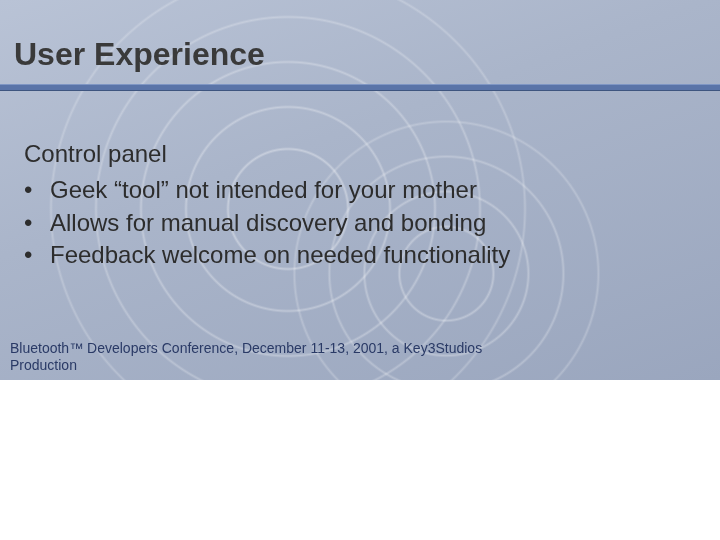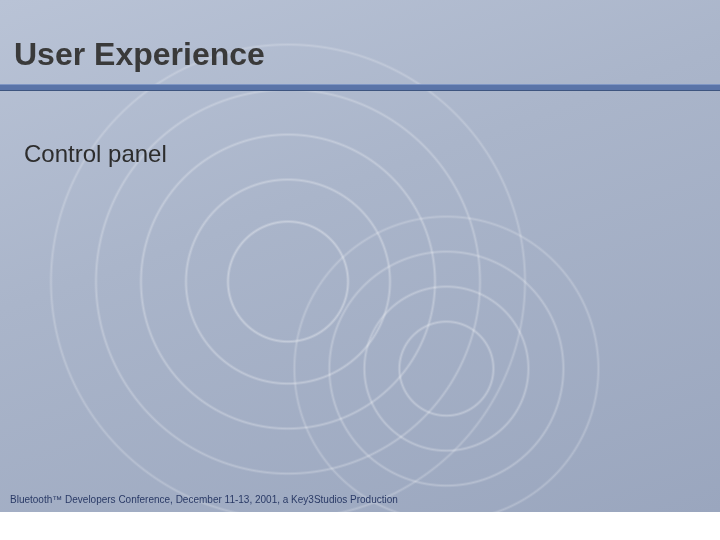--- a/index.html
+++ b/index.html
@@ -6,21 +6,21 @@
     margin: 0;
     padding: 0;
     width: 720px;
     height: 540px;
     overflow: hidden;
     font-family: Arial, Helvetica, sans-serif;
   }
   .slide {
     position: relative;
     width: 720px;
-    height: 512px;
+    height: 380px;
     background:
       radial-gradient(circle at 40% 55%, rgba(255,255,255,0.0) 58px, rgba(255,255,255,0.35) 60px, rgba(255,255,255,0.0) 62px),
       radial-gradient(circle at 40% 55%, rgba(255,255,255,0.0) 100px, rgba(255,255,255,0.30) 102px, rgba(255,255,255,0.0) 104px),
       radial-gradient(circle at 40% 55%, rgba(255,255,255,0.0) 145px, rgba(255,255,255,0.28) 147px, rgba(255,255,255,0.0) 149px),
       radial-gradient(circle at 40% 55%, rgba(255,255,255,0.0) 190px, rgba(255,255,255,0.25) 192px, rgba(255,255,255,0.0) 194px),
       radial-gradient(circle at 40% 55%, rgba(255,255,255,0.0) 235px, rgba(255,255,255,0.22) 237px, rgba(255,255,255,0.0) 239px),
       radial-gradient(circle at 62% 72%, rgba(255,255,255,0.0) 45px,  rgba(255,255,255,0.30) 47px,  rgba(255,255,255,0.0) 49px),
       radial-gradient(circle at 62% 72%, rgba(255,255,255,0.0) 80px,  rgba(255,255,255,0.28) 82px,  rgba(255,255,255,0.0) 84px),
       radial-gradient(circle at 62% 72%, rgba(255,255,255,0.0) 115px, rgba(255,255,255,0.25) 117px, rgba(255,255,255,0.0) 119px),
       radial-gradient(circle at 62% 72%, rgba(255,255,255,0.0) 150px, rgba(255,255,255,0.22) 152px, rgba(255,255,255,0.0) 154px),
@@ -74,32 +74,43 @@
     top: 0;
     color: #2d2d2d;
     font-size: 24px;
     line-height: 1.35;
   }
   .footer {
     position: absolute;
     left: 10px;
     bottom: 6px;
     right: 200px;
-    font-size: 10px;
+    font-size: 14px;
     color: #2a3a66;
     line-height: 1.2;
   }
 </style>
 </head>
 <body>
 
 <div class="slide">
 
   <div class="title">User Experience</div>
 
   <div class="title-underline"></div>
 
   <div class="body">
     <div class="intro">Control panel</div>
+    <ul class="bullets">
+      <li>
+        <span>Geek “tool” not intended for your mother</span>
+      </li>
+      <li>
+        <span>Allows for manual discovery and bonding</span>
+      </li>
+      <li>
+        <span>Feedback welcome on needed functionality</span>
+      </li>
+    </ul>
   </div>
 
   <div class="footer">Bluetooth™ Developers Conference, December 11-13, 2001, a Key3Studios Production</div>
 </div>
 
 </body></html>

